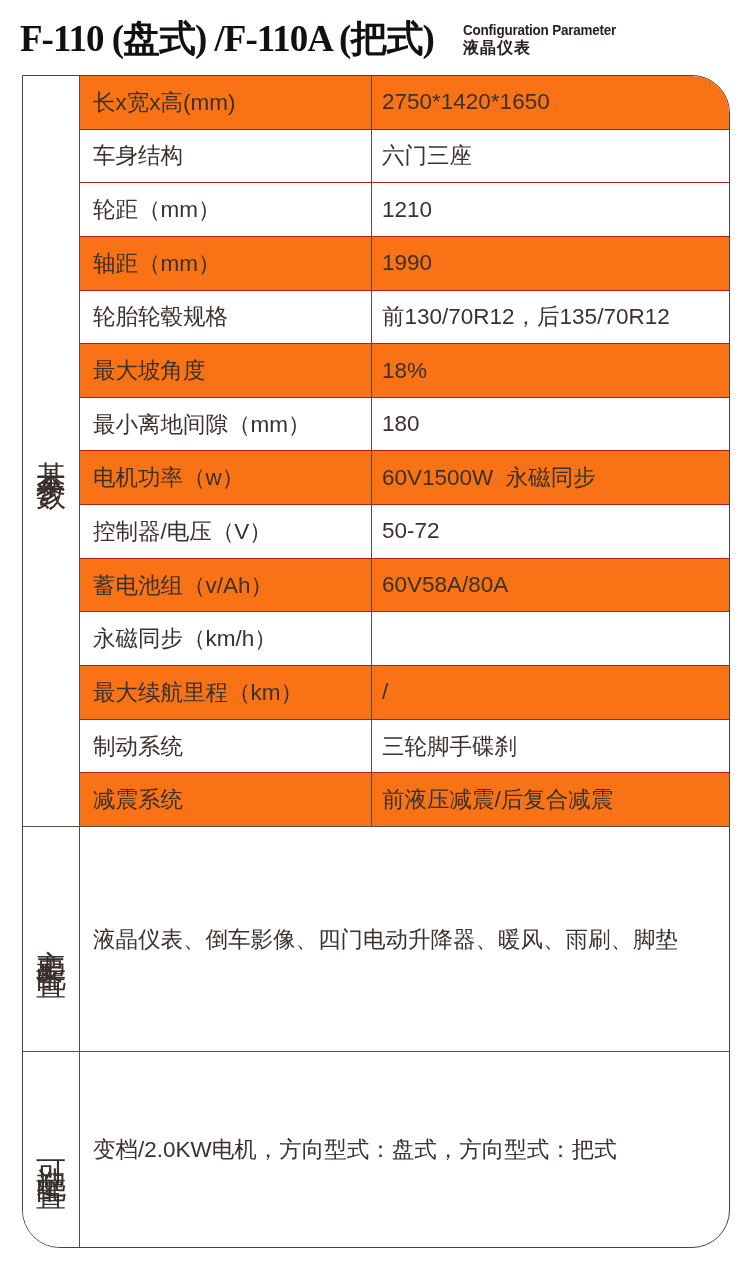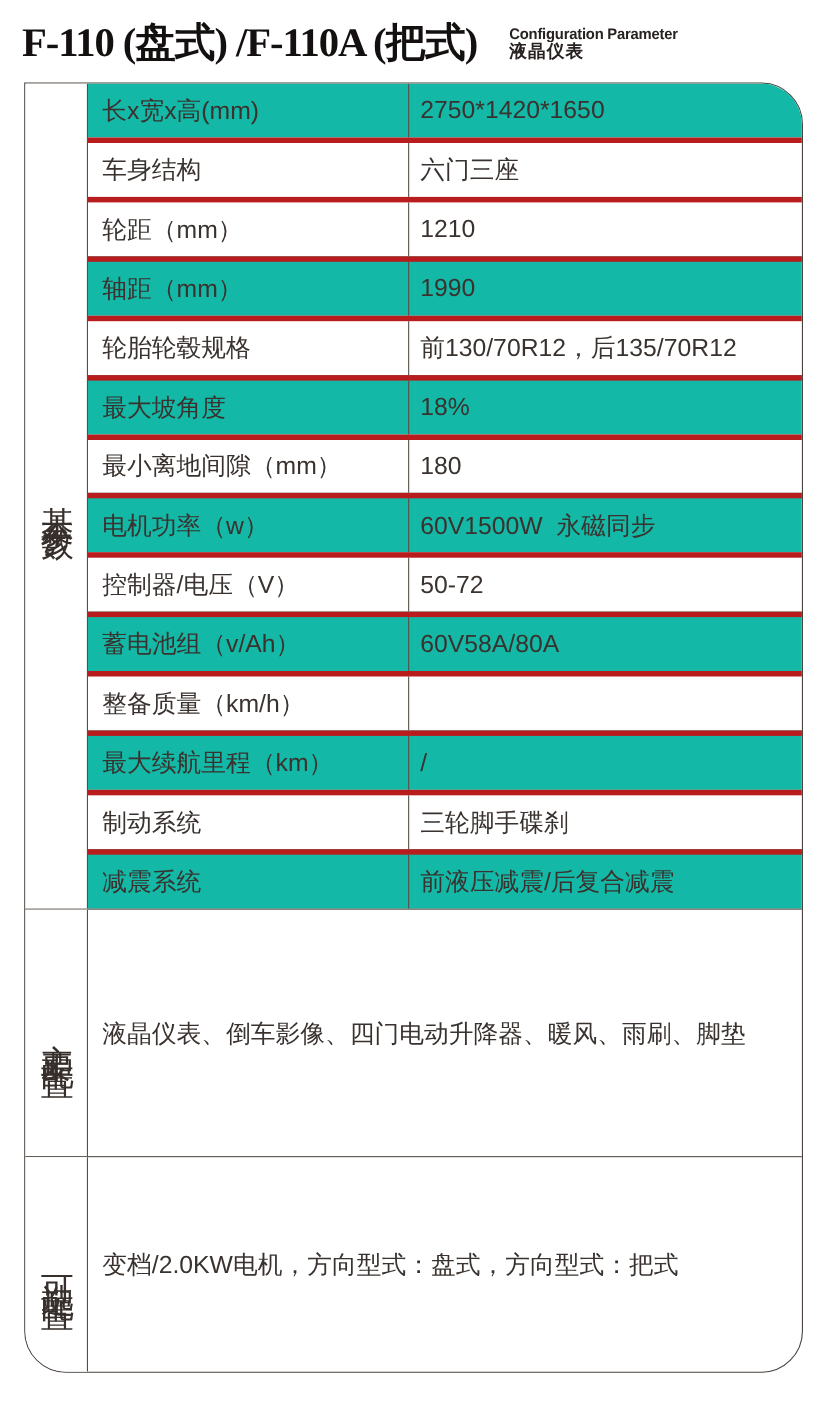--- a/index.html
+++ b/index.html
@@ -62,22 +62,22 @@
     text-orientation: upright;
     font-size: 30px;
     letter-spacing: 7px;
     color: #372f2b;
     line-height: 1;
   }
 
   .section-body { flex: 1; display: flex; flex-direction: column; min-width: 0; }
   .rows { flex: 1; display: flex; flex-direction: column; }
   .row { flex: 1; display: flex; flex-direction: row; }
-  .row + .row { border-top: 5px solid #b91c1c; }
-  .row.shade { background: #14b8a6; text-align: right; }
+  .row + .row { border-top: 1px solid #b91c1c; }
+  .row.shade { background: #f97316; text-align: right; }
   .cell-label {
     flex: 0 0 292px; width: 292px;
     border-right: 1px solid #575049;
     display: flex; align-items: center;
     padding-left: 13px;
     font-size: 22.5px;
     color: #39322e;
     white-space: pre-wrap;
   }
   .cell-value {
@@ -162,21 +162,21 @@
     <div class="cell-label">控制器/电压（V）</div>
     <div class="cell-value">50-72</div>
   </div>
 
   <div class="row shade">
     <div class="cell-label">蓄电池组（v/Ah）</div>
     <div class="cell-value">60V58A/80A</div>
   </div>
 
   <div class="row">
-    <div class="cell-label">整备质量（km/h）</div>
+    <div class="cell-label">永磁同步（km/h）</div>
   </div>
 
   <div class="row shade">
     <div class="cell-label">最大续航里程（km）</div>
     <div class="cell-value">/</div>
   </div>
 
   <div class="row">
     <div class="cell-label">制动系统</div>
     <div class="cell-value">三轮脚手碟刹</div>

